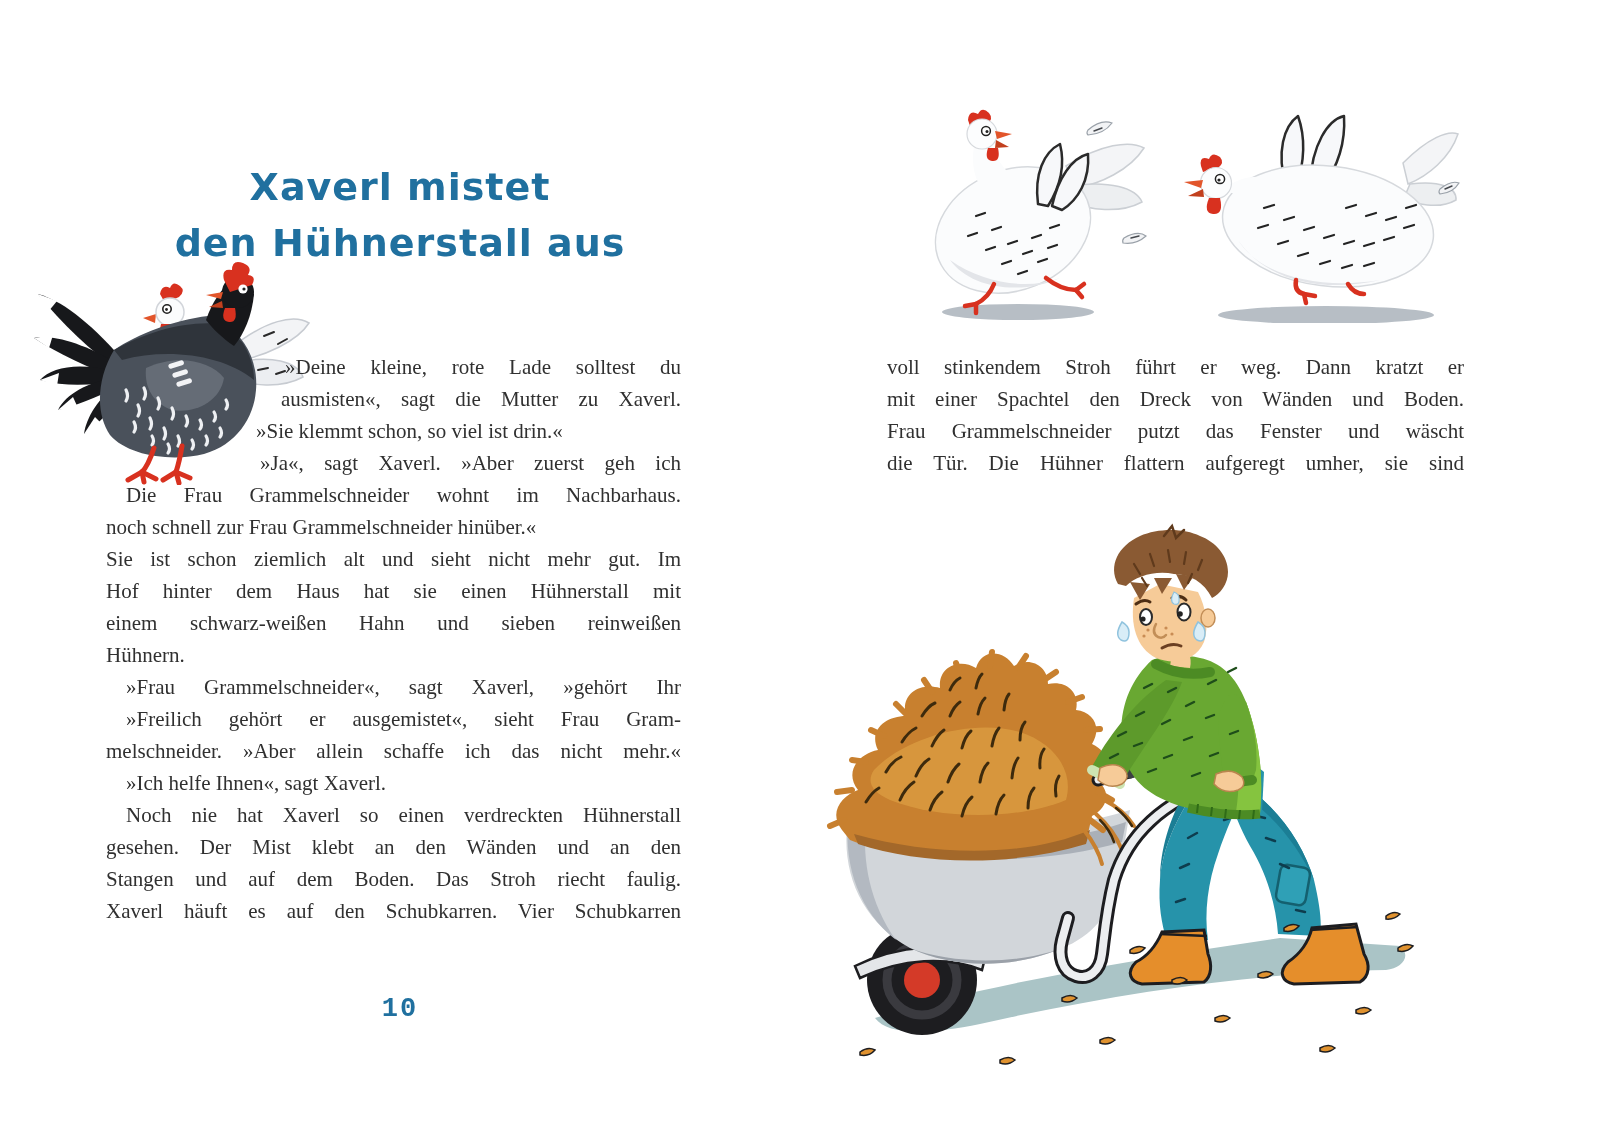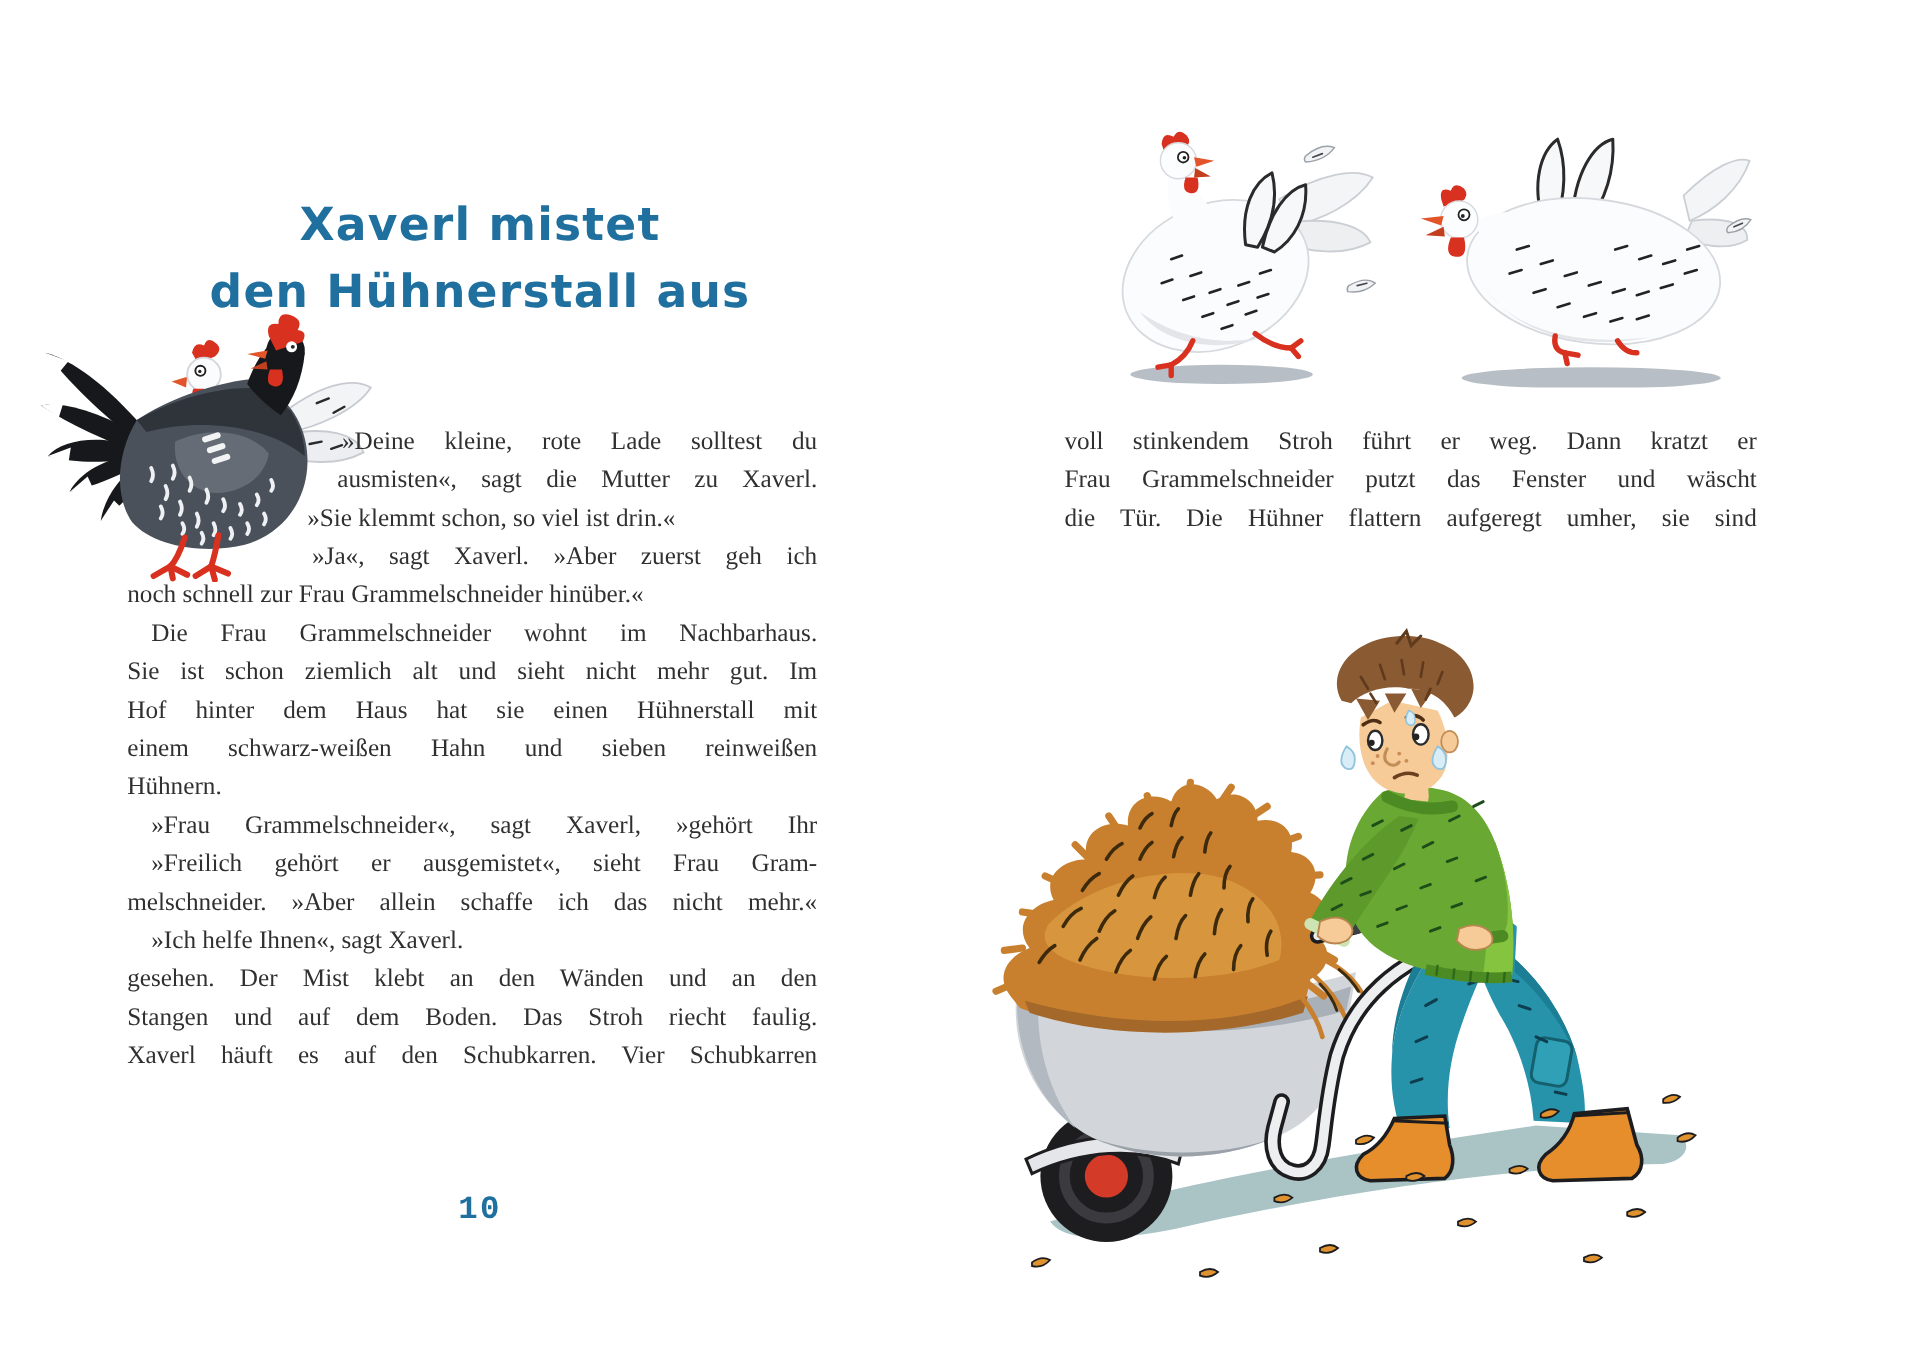--- a/index.html
+++ b/index.html
@@ -139,30 +139,31 @@
           <path d="M150 222 L164 228"></path>
     </g>
   </svg>
   </div>
 
   <div class="text-block" id="left-text">
     <div class="line j" style="padding-left:179px">»Deine kleine, rote Lade solltest du</div>
     <div class="line j" style="padding-left:175px">ausmisten«, sagt die Mutter zu Xaverl.</div>
     <div class="line" style="padding-left:150px">»Sie klemmt schon, so viel ist drin.«</div>
     <div class="line j" style="padding-left:154px">»Ja«, sagt Xaverl. »Aber zuerst geh ich</div>
+    <div class="line j" style="padding-left:20px">Die Frau Grammelschneider wohnt im Nachbarhaus.</div>
     <div class="line">noch schnell zur Frau Grammelschneider hinüber.«</div>
-    <div class="line j" style="padding-left:20px">Die Frau Grammelschneider wohnt im Nachbarhaus.</div>
     <div class="line j">Sie ist schon ziemlich alt und sieht nicht mehr gut. Im</div>
     <div class="line j">Hof hinter dem Haus hat sie einen Hühnerstall mit</div>
     <div class="line j">einem schwarz-weißen Hahn und sieben reinweißen</div>
     <div class="line">Hühnern.</div>
     <div class="line j" style="padding-left:20px">»Frau Grammelschneider«, sagt Xaverl, »gehört Ihr</div>
     <div class="line j" style="padding-left:20px">»Freilich gehört er ausgemistet«, sieht Frau Gram-</div>
     <div class="line j">melschneider. »Aber allein schaffe ich das nicht mehr.«</div>
     <div class="line" style="padding-left:20px">»Ich helfe Ihnen«, sagt Xaverl.</div>
+    <div class="line j" style="padding-left:20px">Noch nie hat Xaverl so einen verdreckten Hühnerstall</div>
     <div class="line j">gesehen. Der Mist klebt an den Wänden und an den</div>
     <div class="line j">Stangen und auf dem Boden. Das Stroh riecht faulig.</div>
     <div class="line j">Xaverl häuft es auf den Schubkarren. Vier Schubkarren</div>
   </div>
 
   <div class="page-number">10</div>
 </section>
 
 <section class="page" id="right-page">
 
@@ -265,20 +266,21 @@
     <g stroke="#45484d" stroke-width="1.4" stroke-linecap="round" fill="none">
       <path d="M196 43 l8 -3"></path>
           <path d="M233 150 l8 -2"></path>
           <path d="M547 101 l7 -3"></path>
     </g>
   </svg>
   </div>
 
   <div class="text-block" id="right-text">
     <div class="line j">voll stinkendem Stroh führt er weg. Dann kratzt er</div>
+    <div class="line j">mit einer Spachtel den Dreck von Wänden und Boden.</div>
     <div class="line j">Frau Grammelschneider putzt das Fenster und wäscht</div>
     <div class="line j">die Tür. Die Hühner flattern aufgeregt umher, sie sind</div>
   </div>
 
   <div class="illu" id="boy-illu">
   <svg viewBox="0 0 625 565">
 
     <path d="M75 498 C180 466 330 440 480 418 L600 426 C612 436 602 448 586 450 C470 452 330 470 180 504 C130 514 88 516 75 498 Z" fill="#aac4c6"></path>
 
     <g>

